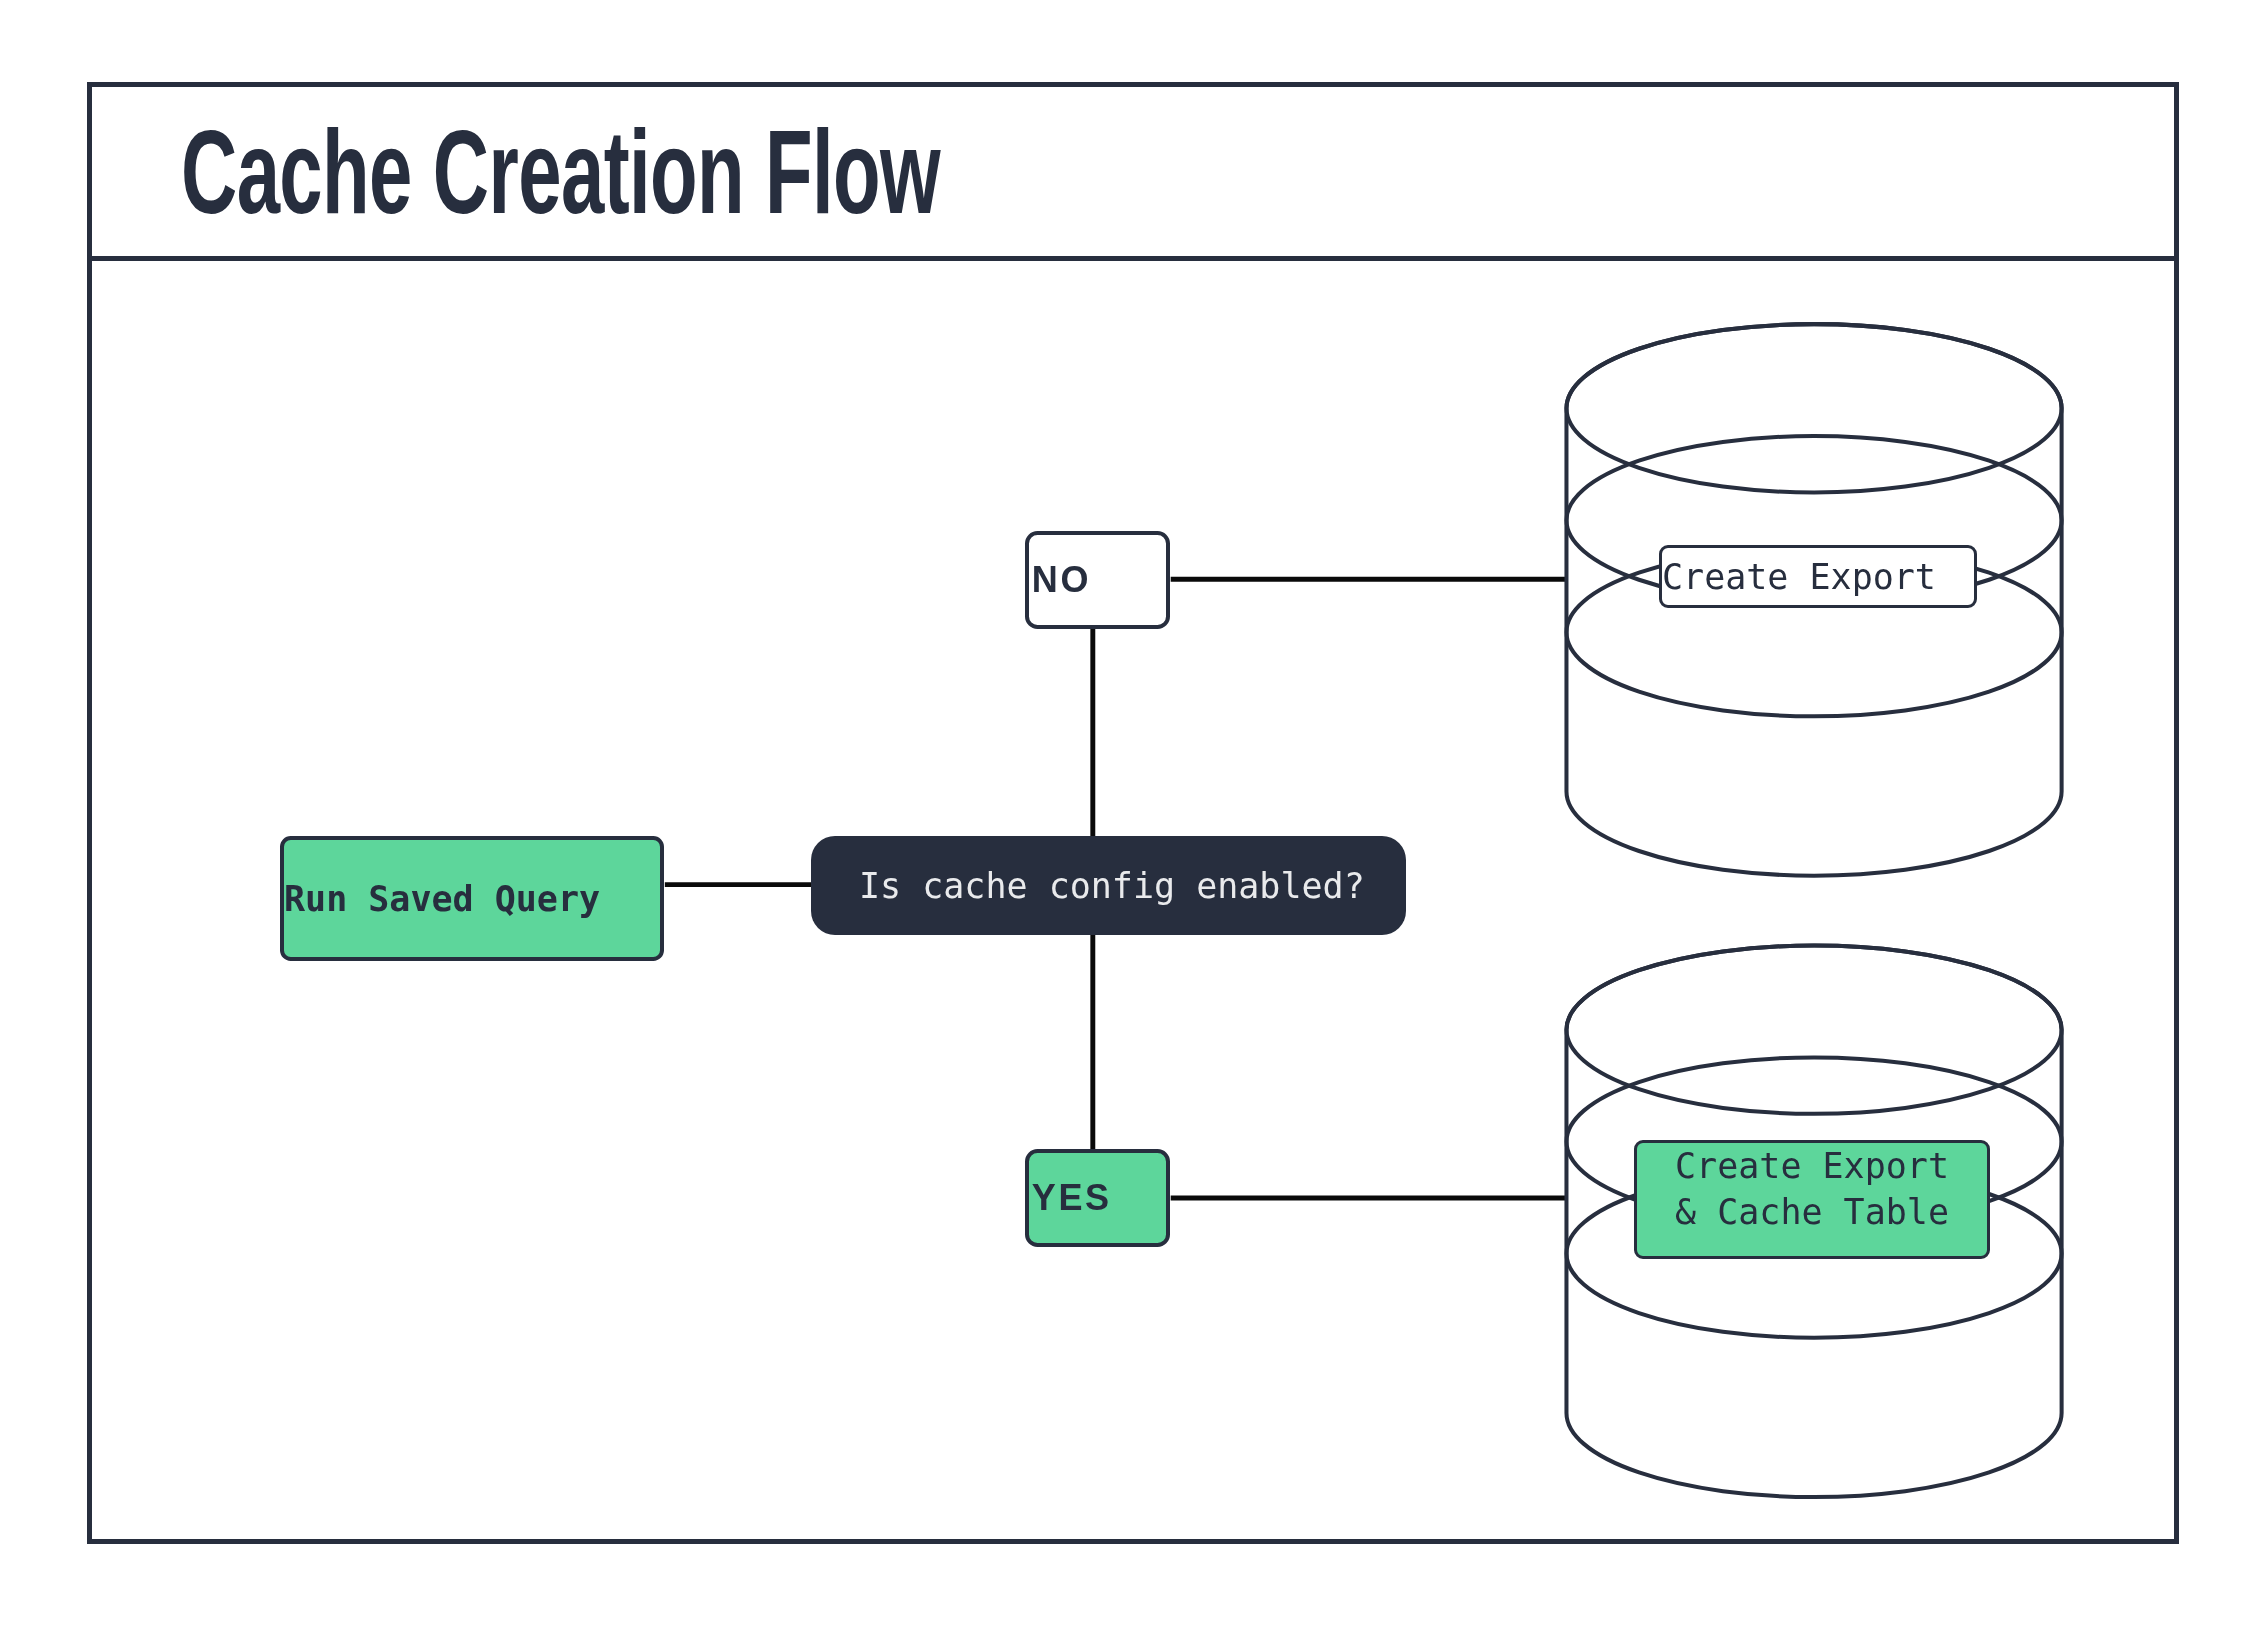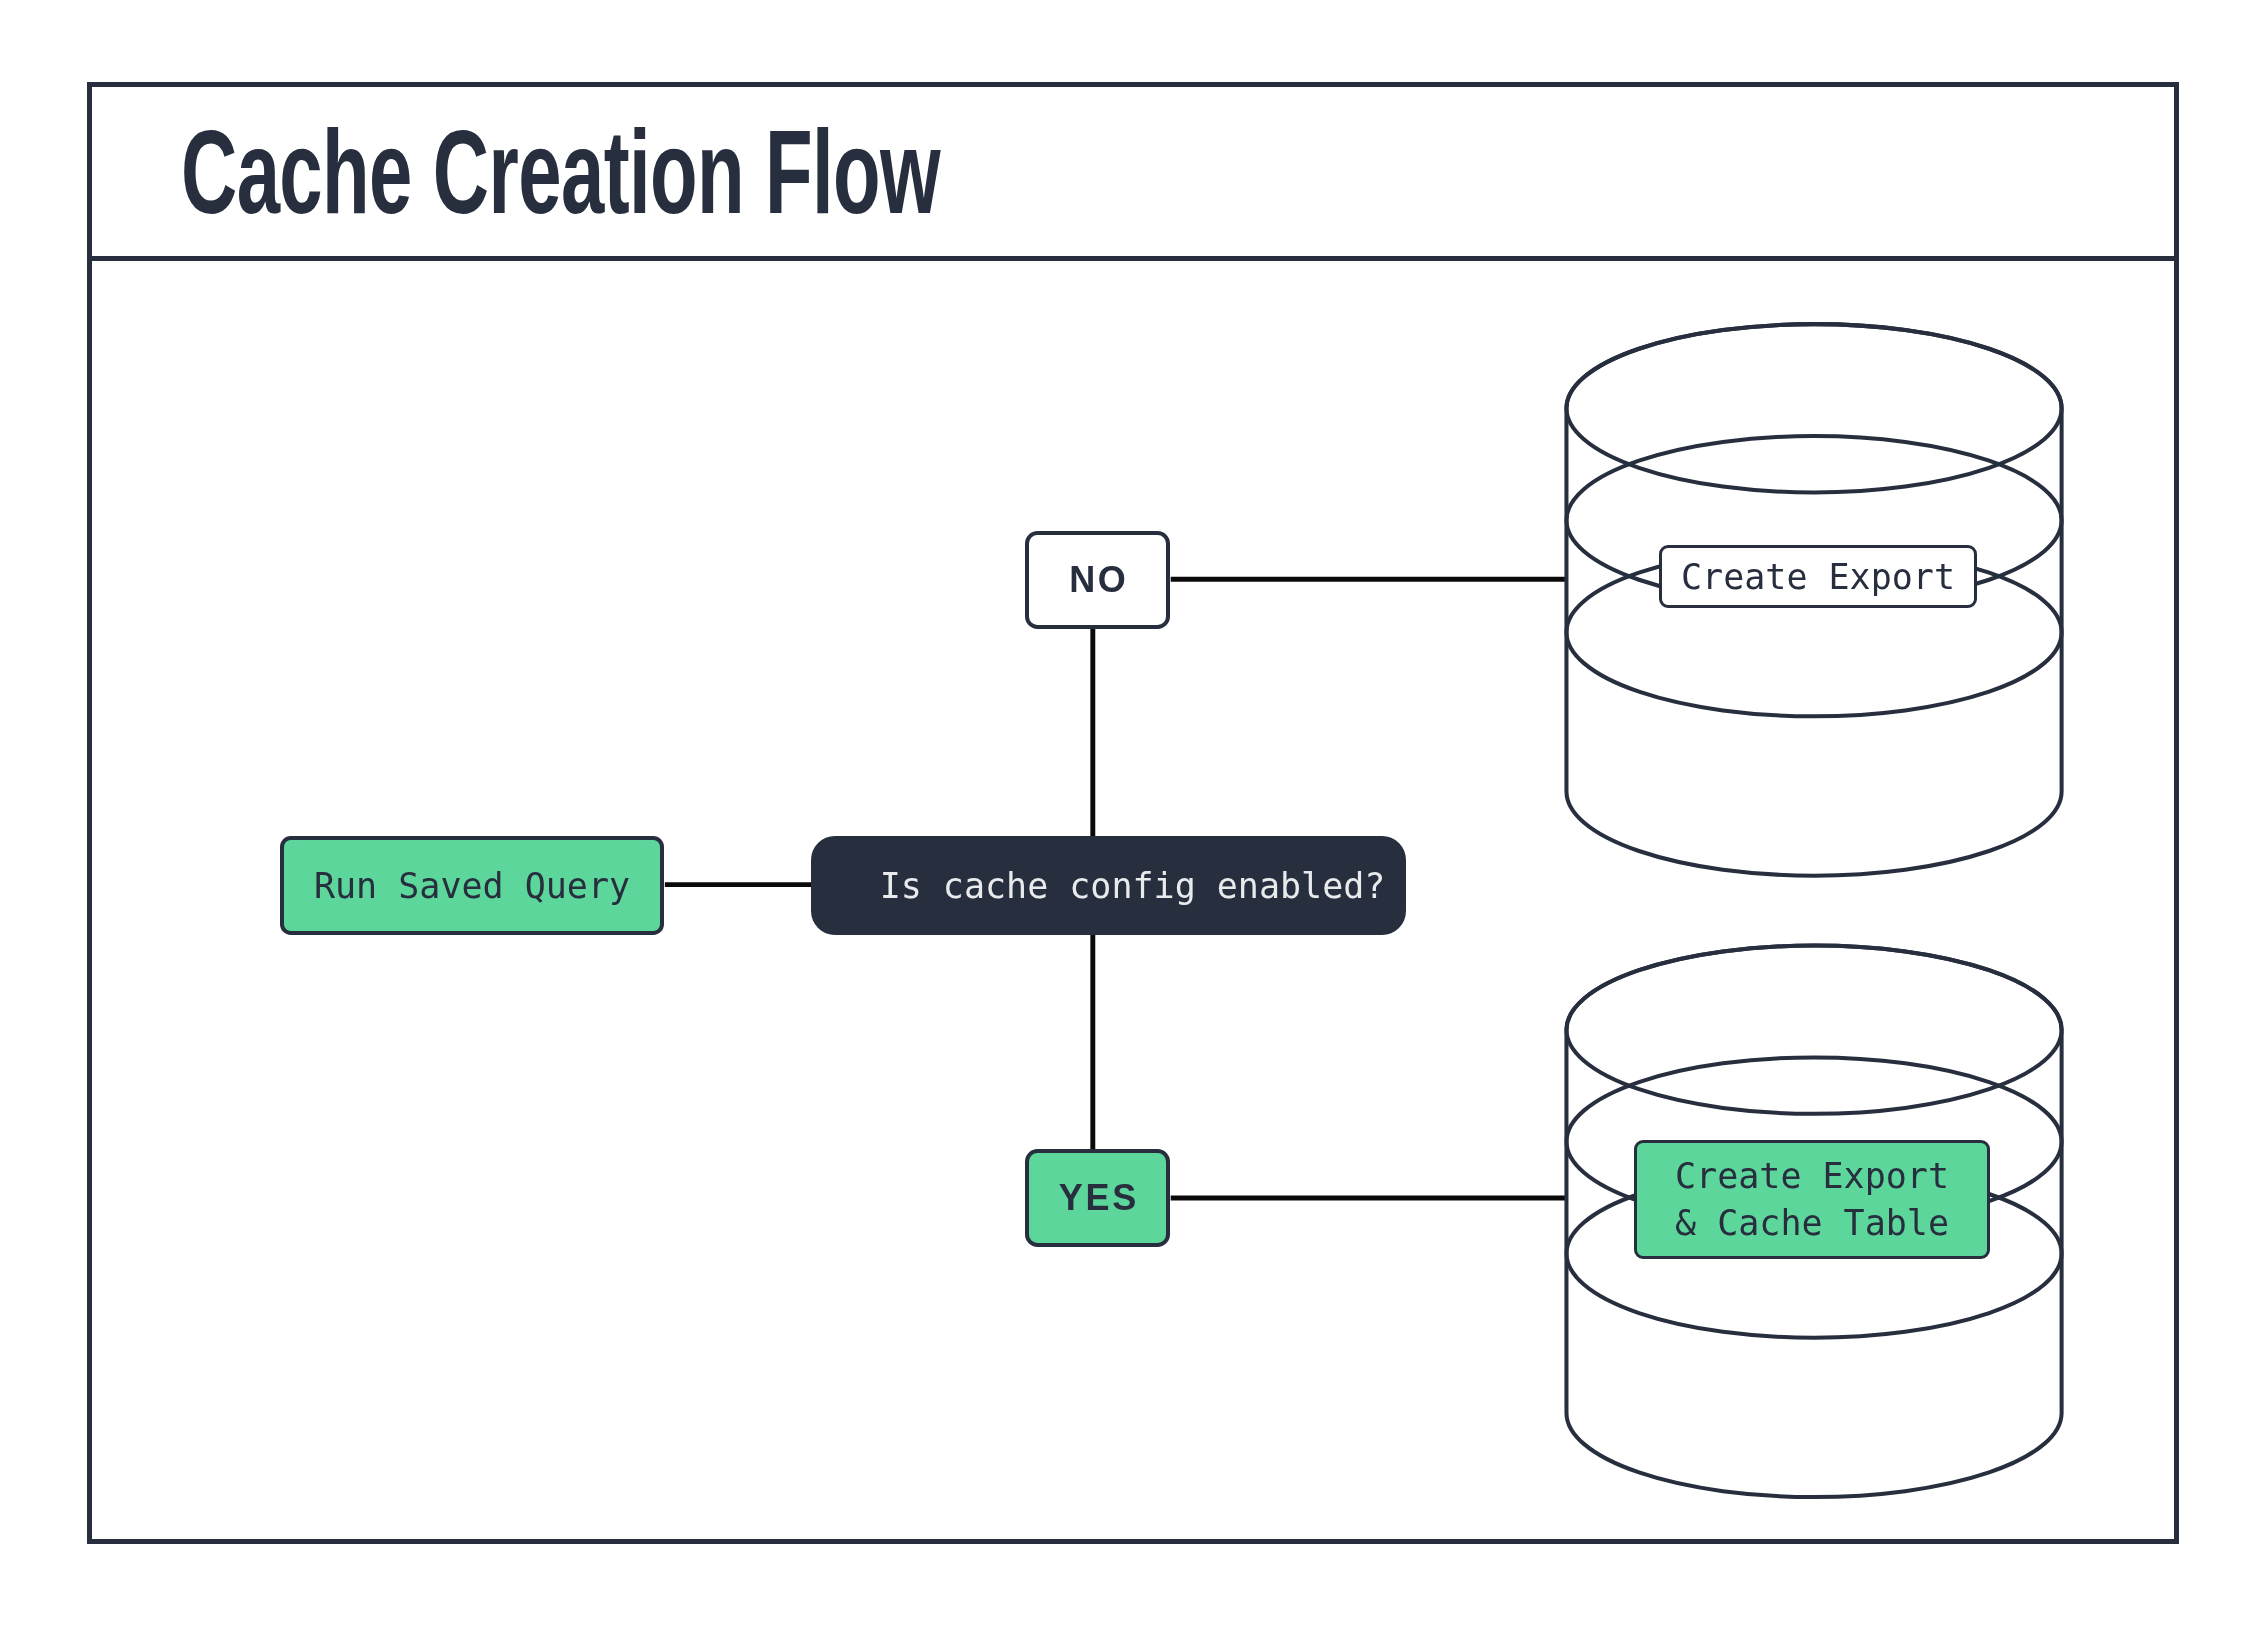--- a/index.html
+++ b/index.html
@@ -69,34 +69,34 @@
   .cyl-ring {
     fill: none;
     stroke: var(--navy);
     stroke-width: 4.5;
   }
   .node {
     position: absolute;
     box-sizing: border-box;
     display: flex;
     align-items: center;
-    justify-content: center;
     text-align: center;
     font-family: "DejaVu Sans Mono", "Liberation Mono", monospace;
     color: var(--navy);
     z-index: 2;
     white-space: nowrap;
   }
   .node-start {
     left: 280px; top: 836px;
-    width: 384px; height: 99px;
+    width: 384px; height: 125px;
     background: var(--green);
     border: 4.5px solid var(--navy);
     border-radius: 10.7px;
     font-size: 35px;
+    font-weight: bold;
   }
   .node-decision {
     left: 811px; top: 836px;
     width: 595px; height: 99px;
     background: var(--navy);
     color: var(--light_text);
     border-radius: 24px;
     font-size: 35px;
     padding-left: 48px;
   }

